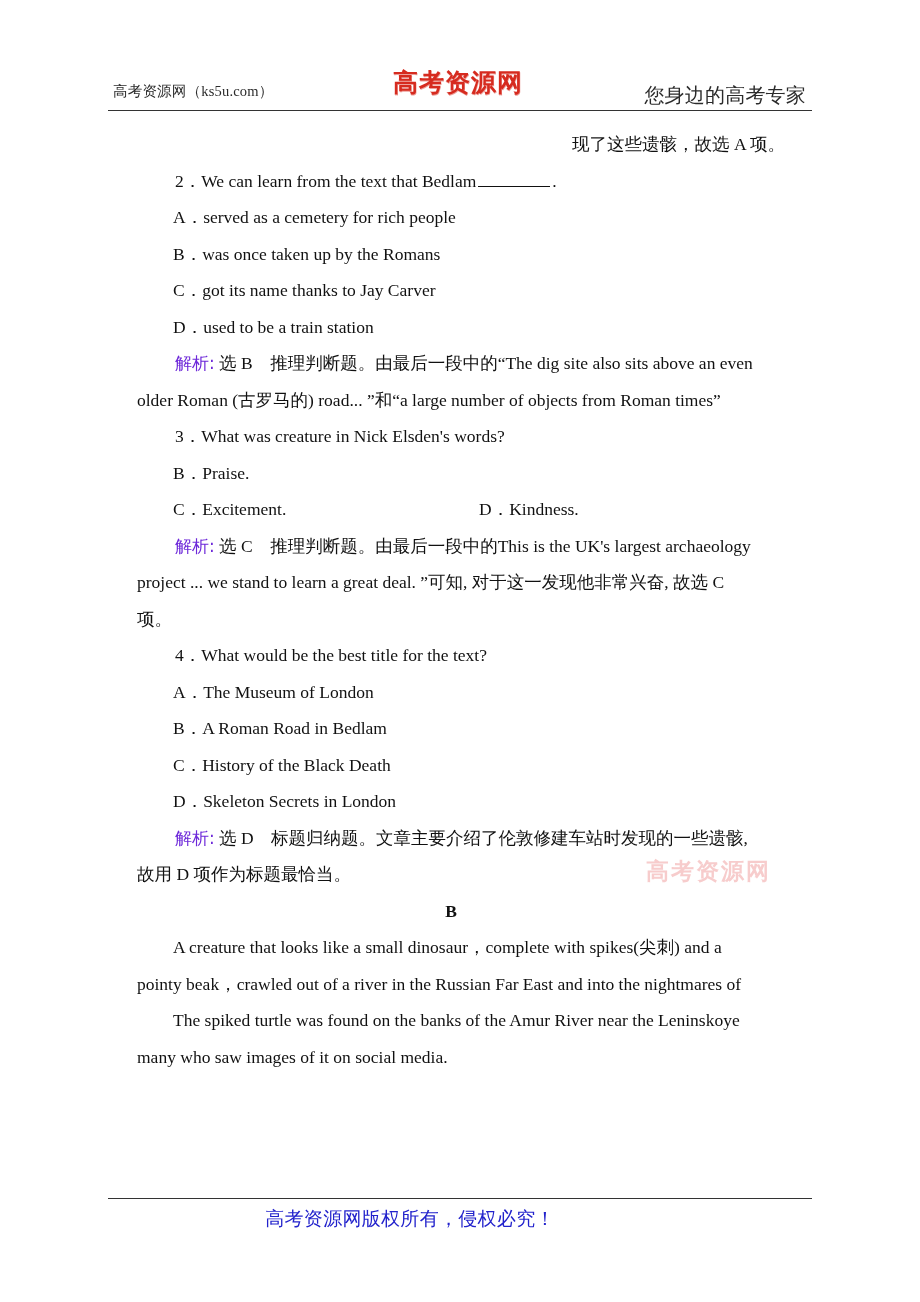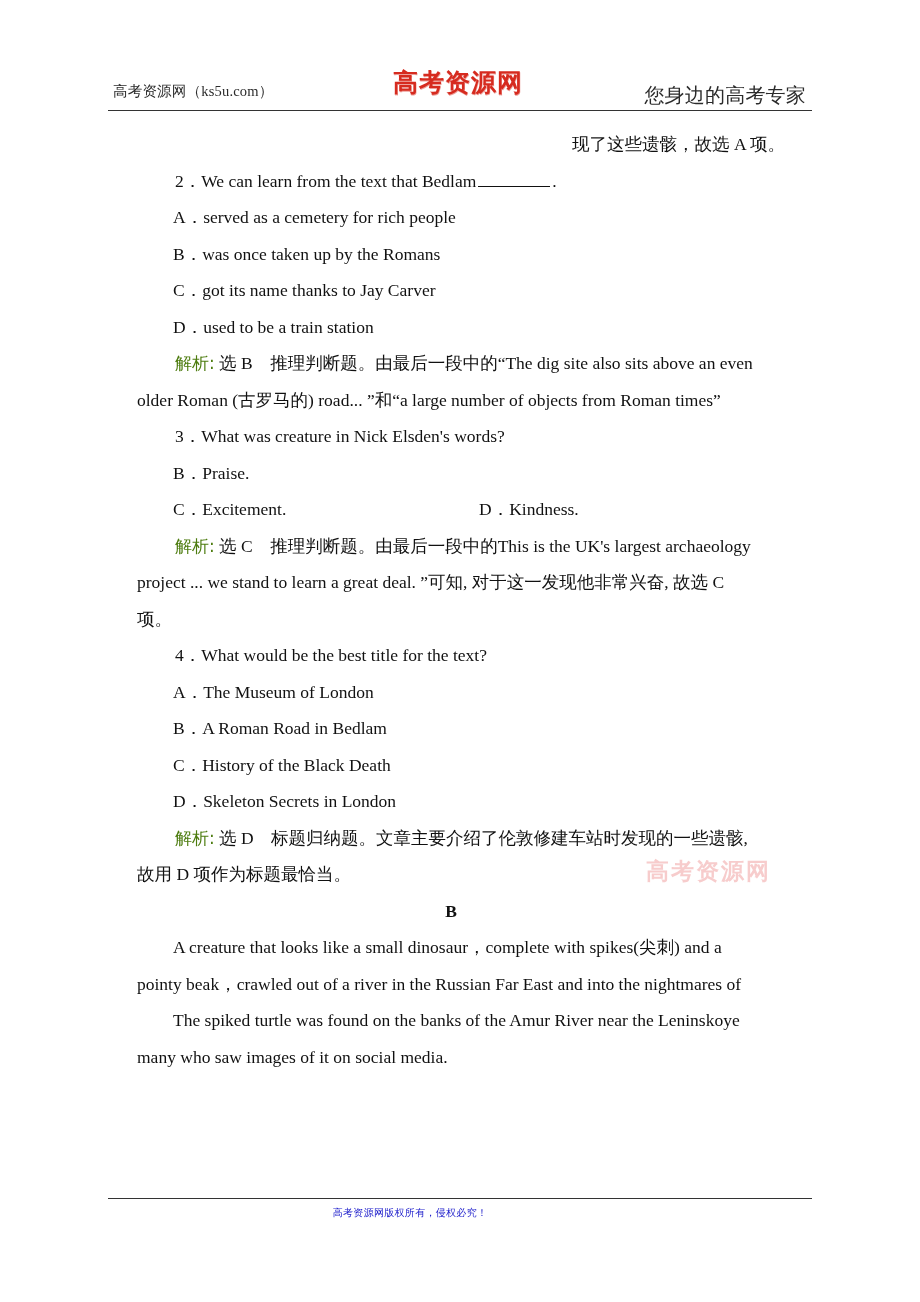--- a/index.html
+++ b/index.html
@@ -74,21 +74,21 @@
     width: 704px;
     height: 0;
     border-top: 1.4px solid #333333;
   }
   .footer-text {
     position: absolute;
     left: 0;
     top: 1188px;
     width: 820px;
     text-align: center;
-    font-size: 10px;
+    font-size: 19px;
     color: #2222cc;
     letter-spacing: 0.3px;
   }
 
   
   .content {
     position: absolute;
     left: 137px;
     top: 108px;
     width: 648px;
@@ -99,21 +99,21 @@
     color: #111111;
     white-space: nowrap;
   }
   .indent-item {
     padding-left: 36px;
   }
   .indent-item-q {
     padding-left: 38px;
   }
   .jiexi-label {
-    color: #4d7c0f;
+    color: #6d28d9;
     font-family: "DejaVu Sans", "Liberation Sans", sans-serif;
     font-size: 17px;
     font-weight: normal;
   }
   .blank-line {
     display: inline-block;
     width: 72px;
     border-bottom: 1.6px solid #111111;
     height: 13px;
     margin: 0 2px;

